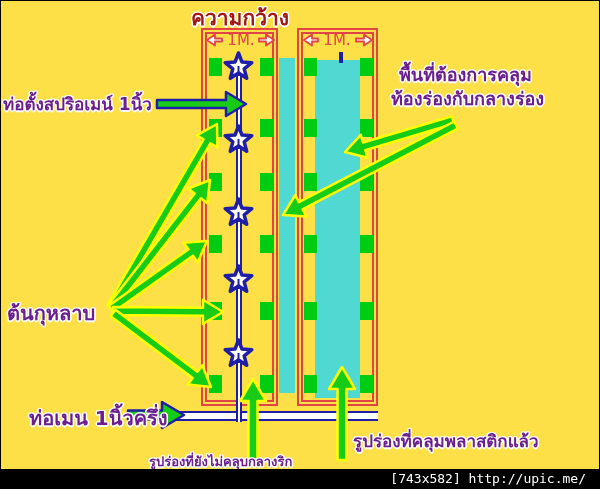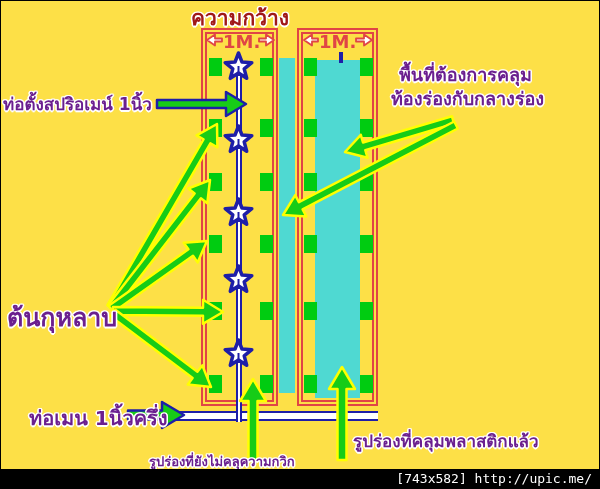--- a/index.html
+++ b/index.html
@@ -21,36 +21,36 @@
     position:absolute; left:168px; top:410px; width:209px; height:6px;
     border-top:2px solid var(--pipe_blue); border-bottom:2px solid var(--pipe_blue);
     background:#fff; z-index:3;
   }
   #overlay{position:absolute; left:0; top:0; z-index:6; pointer-events:none;}
   .label{
     position:absolute; color:var(--label_purple); font-weight:bold; white-space:nowrap; z-index:7;
     text-shadow:-1.5px 0 #fff,1.5px 0 #fff,0 -1.5px #fff,0 1.5px #fff,-1px -1px #fff,1px 1px #fff,-1px 1px #fff,1px -1px #fff;
   }
   .measure{
-    position:absolute; color:var(--frame_red); font-weight:bold; font-size:18px;
+    position:absolute; color:var(--frame_red); font-weight:normal; font-size:15px;
     width:36px; text-align:center; z-index:7; top:30px;
   }
   #title{left:183px; top:0px; width:112px; text-align:center; font-size:21px; color:var(--title_maroon);}
   #lbl-sprinkler{left:2px; top:89px; font-size:17px;}
-  #lbl-rose{left:6px; top:296px; font-size:25px;}
+  #lbl-rose{left:6px; top:296px; font-size:20px;}
   #lbl-main{left:28px; top:401px; font-size:20px;}
   #lbl-uncovered{left:148px; top:450px; font-size:13px;}
   #lbl-covered{left:352px; top:426px; font-size:17px;}
   #lbl-coverage{left:390px; top:62px; font-size:18px; line-height:1.35;}
   #lbl-coverage .l1{padding-left:8px;}
   #m-left{left:222px;}
   #m-right{left:318px;}
   .bar{
     position:absolute; left:0; right:0; bottom:0; height:19px; background:var(--watermark_bg); z-index:8;
-    color:#fff; font-size:13px; line-height:19px; text-align:right; padding-right:7px;
+    color:#fff; font-size:13px; line-height:19px; text-align:right; padding-right:13px;
     font-family:"DejaVu Sans Mono", monospace; box-sizing:border-box;
   }
 </style>
 </head>
 <body>
 
 <div id="canvas">
 
   <div class="cover" style="left:278px; top:57px; width:16px; height:335px;"></div>
   <div class="cover" style="left:314px; top:59px; width:45px; height:338px;"></div>
@@ -117,21 +117,21 @@
       <polygon points="317.0,37.5 311.0,37.5 311.0,33.5 303.0,39.0 311.0,44.5 311.0,40.5 317.0,40.5" fill="#ffffff" stroke="#e04545" stroke-width="1.8" stroke-linejoin="round"></polygon>
       <polygon points="355.0,40.5 363.0,40.5 363.0,44.5 371.0,39.0 363.0,33.5 363.0,37.5 355.0,37.5" fill="#ffffff" stroke="#e04545" stroke-width="1.8" stroke-linejoin="round"></polygon>
     </svg>
 
   <div id="title" class="label">ความกว้าง</div>
   <div id="m-left" class="measure">1M.</div>
   <div id="m-right" class="measure">1M.</div>
   <div id="lbl-sprinkler" class="label">ท่อตั้งสปริอเมน์ 1นิ้ว</div>
   <div id="lbl-rose" class="label">ต้นกุหลาบ</div>
   <div id="lbl-main" class="label">ท่อเมน 1นิ้วครึ่ง</div>
-  <div id="lbl-uncovered" class="label">รูปร่องที่ยังไม่คลุความกวิก</div>
+  <div id="lbl-uncovered" class="label">รูปร่องที่ยังไม่คลุบกลางริก</div>
   <div id="lbl-covered" class="label">รูปร่องที่คลุมพลาสติกแล้ว</div>
   <div id="lbl-coverage" class="label">
     <div class="l1">พื้นที่ต้องการคลุม</div>
     <div class="l2">ท้องร่องกับกลางร่อง</div>
   </div>
 
   <div class="bar">
     <span>[743x582] http://upic.me/</span>
   </div>
 </div>

